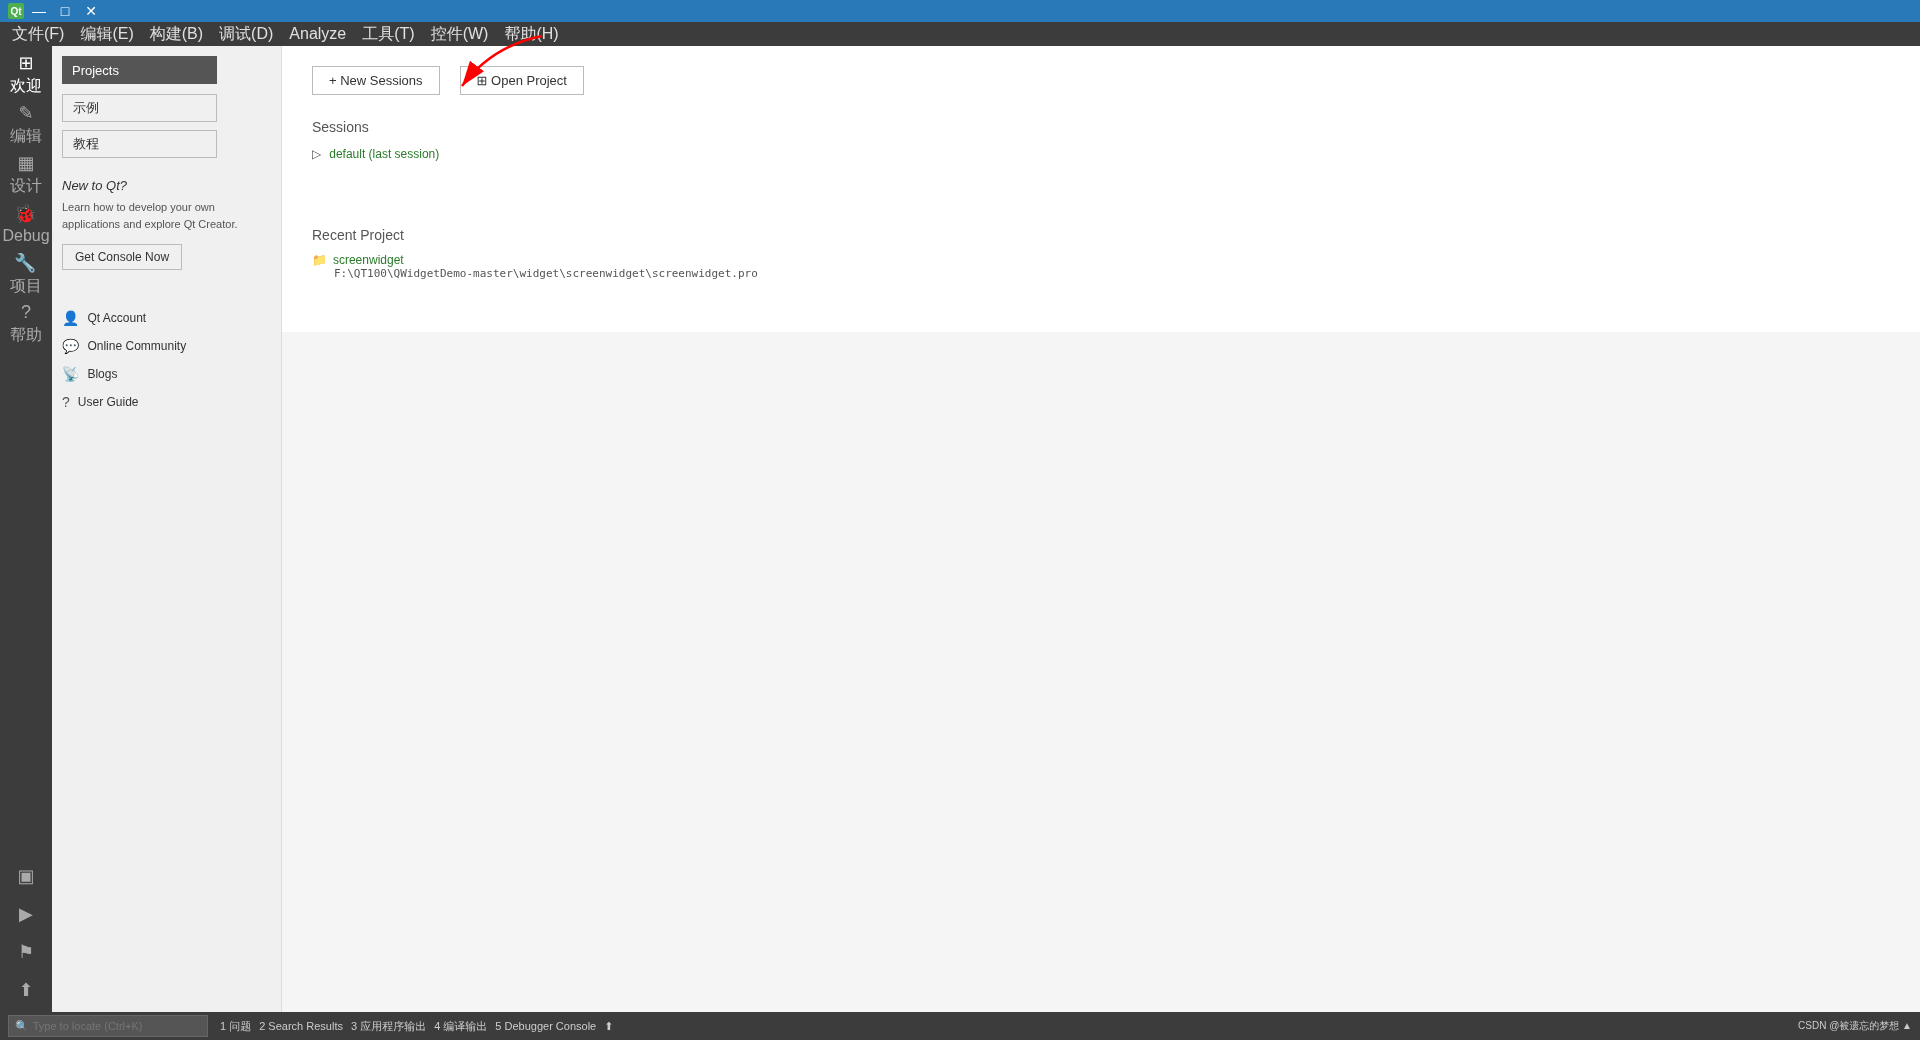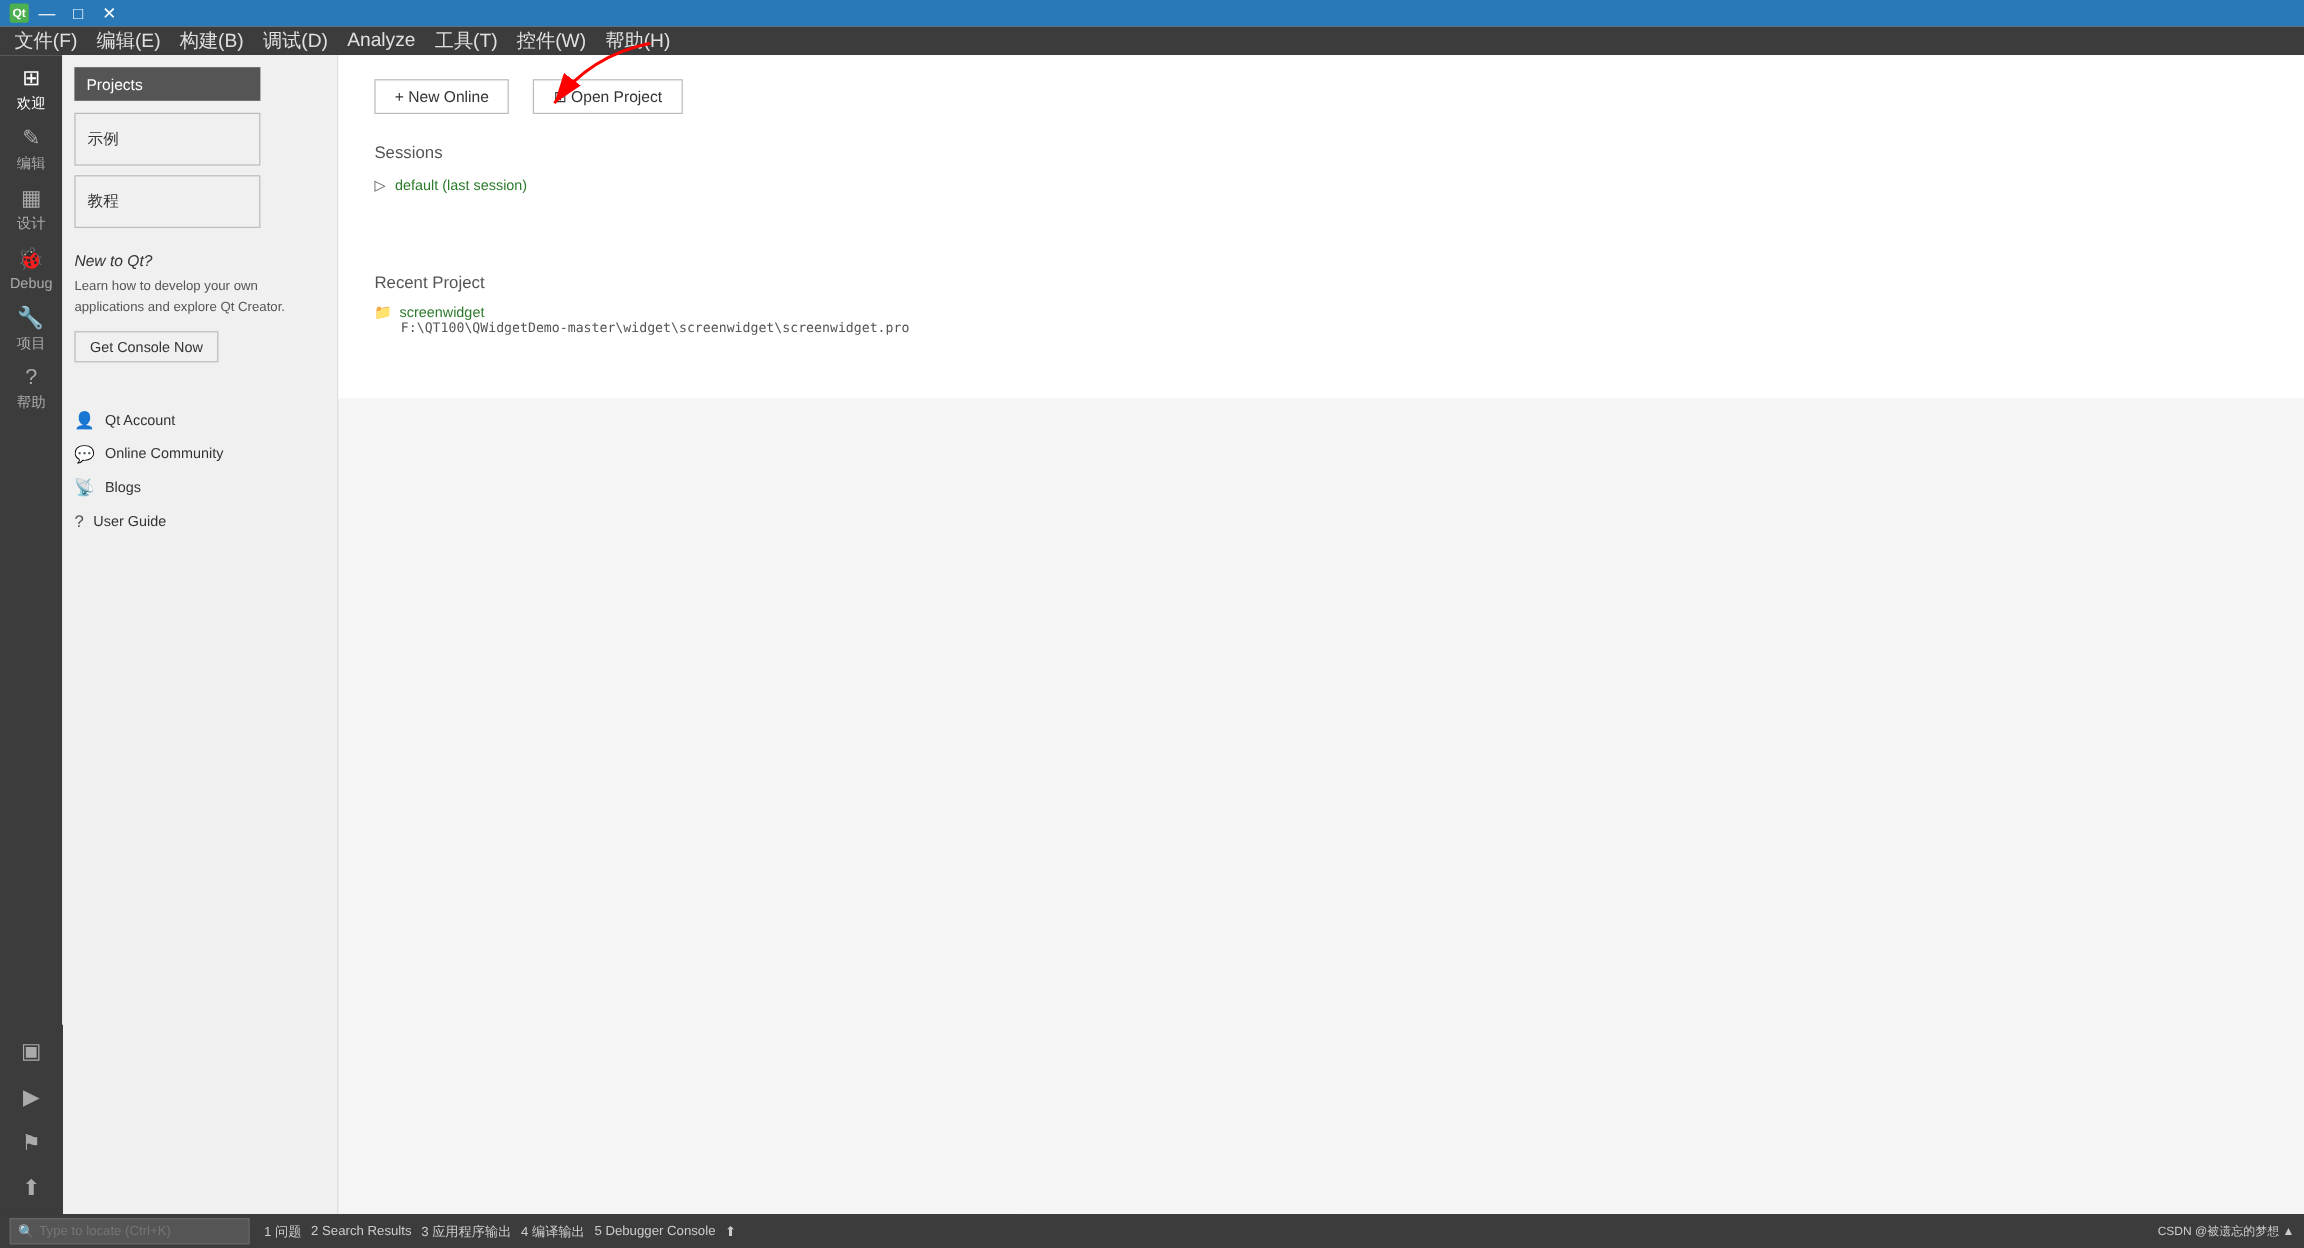--- a/index.html
+++ b/index.html
@@ -99,21 +99,21 @@
       cursor: pointer;
       gap: 2px;
     }
     .sidebar-icon-item.active {
       color: white;
     }
     .sidebar-icon-item .icon-symbol {
       font-size: 18px;
     }
     .sidebar-icon-item .icon-label {
-      font-size: 12px;
+      font-size: 16px;
     }
 
     
     #content-area {
       flex: 1;
       background: #f5f5f5;
       display: flex;
     }
 
     
@@ -136,21 +136,21 @@
       padding: 0 10px;
       font-size: 13px;
       margin-bottom: 10px;
     }
     .panel-button.active {
       background: #555;
     }
 
     .section-label {
       width: 155px;
-      height: 44px;
+      height: 28px;
       background: transparent;
       border: 1px solid #bbb;
       display: flex;
       align-items: center;
       padding: 0 10px;
       font-size: 13px;
       margin-bottom: 8px;
       cursor: pointer;
       color: #333;
     }
@@ -467,21 +467,21 @@
 
           <svg class="arrow-container" width="220" height="80" style="position:absolute;top:-40px;left:30px;z-index:10;pointer-events:none;">
             <defs>
               <marker id="arrowhead" markerWidth="10" markerHeight="7" refX="10" refY="3.5" orient="auto">
                 <polygon points="0 0, 10 3.5, 0 7" fill="red"></polygon>
               </marker>
             </defs>
             <path d="M 200 10 Q 150 20 120 60" stroke="red" stroke-width="2.5" fill="none" marker-end="url(#arrowhead)"></path>
           </svg>
 
-          <button class="new-project-btn">+ New Online</button>
+          <button class="new-project-btn">+ New Sessions</button>
           <button class="open-project-btn">⊞ Open Project</button>
         </div>
 
         <div style="display:flex; gap: 40px; flex-direction: column;">
 
           <div class="sessions-section" style="min-width: 220px;">
             <div class="section-title">Sessions</div>
             <div class="session-item">
               <span class="session-icon">▷</span>
               <span>default (last session)</span>

